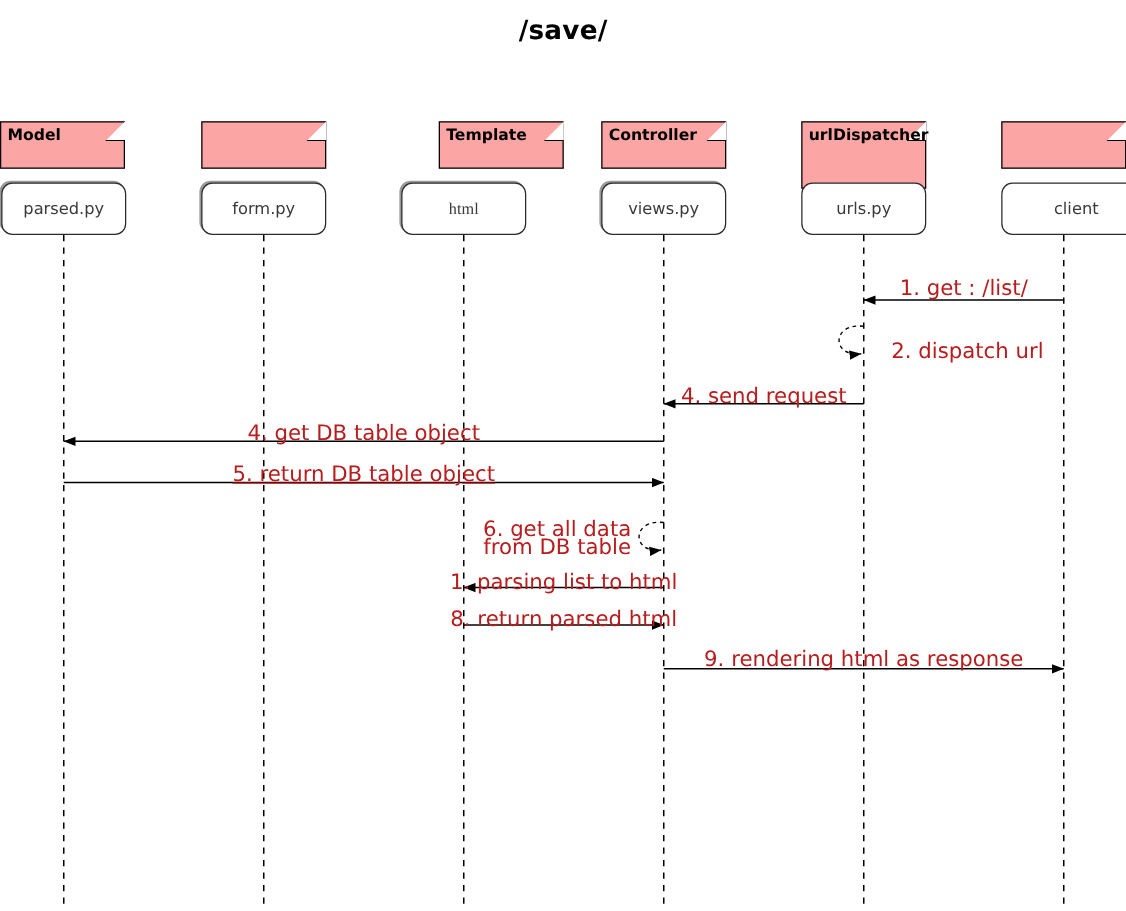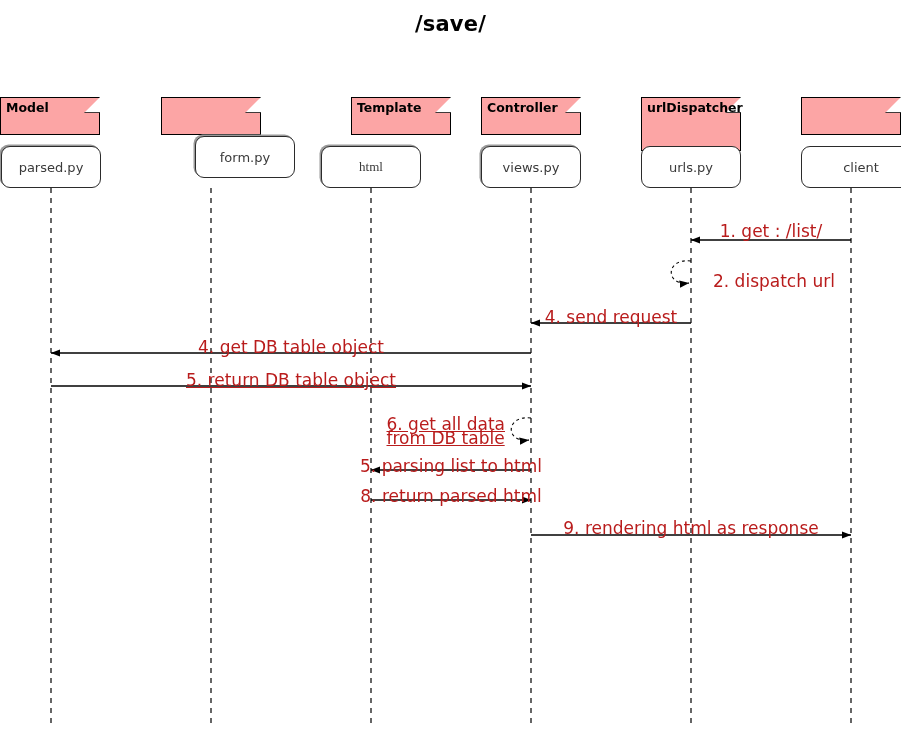--- a/index.html
+++ b/index.html
@@ -91,22 +91,21 @@
     color: #b91c1c;
     white-space: nowrap;
     line-height: 14px;
   }
   .msg-label.center {
     transform: translateX(-50%);
     text-align: center;
   }
   .msg-label.right-anchor {
     transform: translateX(-100%);
-    text-align: left;
-    text-decoration: underline;
+    text-align: center;
   }
 </style>
 </head>
 <body>
 
 <div id="diagram-title">/save/</div>
 
 <svg id="canvas" viewBox="0 0 901 729" xmlns="http://www.w3.org/2000/svg">
   <defs>
     <marker id="arrow-solid" markerWidth="10" markerHeight="8" refX="9.4" refY="4" orient="auto" markerUnits="userSpaceOnUse">
@@ -139,21 +138,21 @@
 
 <div id="overlay">
     <div class="note-box" style="left: 0px; top: 97px; width: 100px; height: 38px;">
       <div class="fold"></div>
       <div class="note-label">Model</div>
     </div>
     <div class="head-box" style="left: 1px; top: 146px; width: 100px; height: 42px;">parsed.py</div>
     <div class="note-box" style="left: 161px; top: 97px; width: 100px; height: 38px;">
       <div class="fold"></div>
     </div>
-    <div class="head-box" style="left: 161px; top: 136px; width: 100px; height: 42px; margin-left: 34px;">form.py</div>
+    <div class="head-box" style="left: 161px; top: 146px; width: 100px; height: 42px;">form.py</div>
     <div class="note-box" style="left: 321px; top: 97px; width: 100px; height: 38px; margin-left: 30px;">
       <div class="fold"></div>
       <div class="note-label">Template</div>
     </div>
     <div class="head-box" style="left: 321px; top: 146px; width: 100px; height: 42px; font-family: Liberation Serif, serif;">html</div>
     <div class="note-box" style="left: 481px; top: 97px; width: 100px; height: 38px;">
       <div class="fold"></div>
       <div class="note-label">Controller</div>
     </div>
     <div class="head-box" style="left: 481px; top: 146px; width: 100px; height: 42px;">views.py</div>
@@ -168,16 +167,16 @@
     <div class="head-box no-shadow" style="left: 801px; top: 146px; width: 120px; height: 42px;">client</div>
     <div class="msg-label center" style="left: 771px; top: 224px;">1. get : /list/</div>
     <div class="msg-label" style="left: 713px; top: 274px;">2. dispatch url</div>
     <div class="msg-label center" style="left: 611px; top: 310px;">4. send request</div>
     <div class="msg-label center" style="left: 291px; top: 340px;">4. get DB table object</div>
     <div class="msg-label center" style="left: 291px; top: 373px; text-decoration: underline;">5. return DB table object</div>
     <div class="msg-label right-anchor" style="left: 505px; top: 417px;">
       <div>6. get all data</div>
       <div>from DB table</div>
     </div>
-    <div class="msg-label center" style="left: 451px; top: 459px;">5. parsing list to html</div>
+    <div class="msg-label center" style="left: 451px; top: 459px;">1. parsing list to html</div>
     <div class="msg-label center" style="left: 451px; top: 489px;">8. return parsed html</div>
     <div class="msg-label center" style="left: 691px; top: 521px;">9. rendering html as response</div>
   </div>
 
 </body></html>

